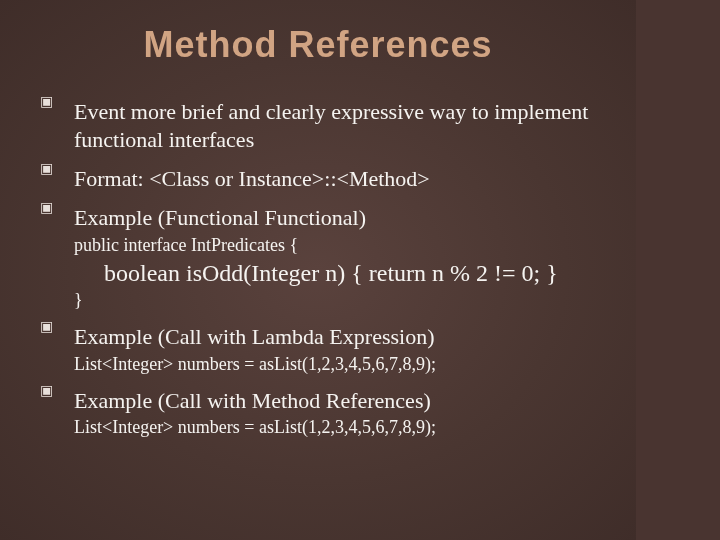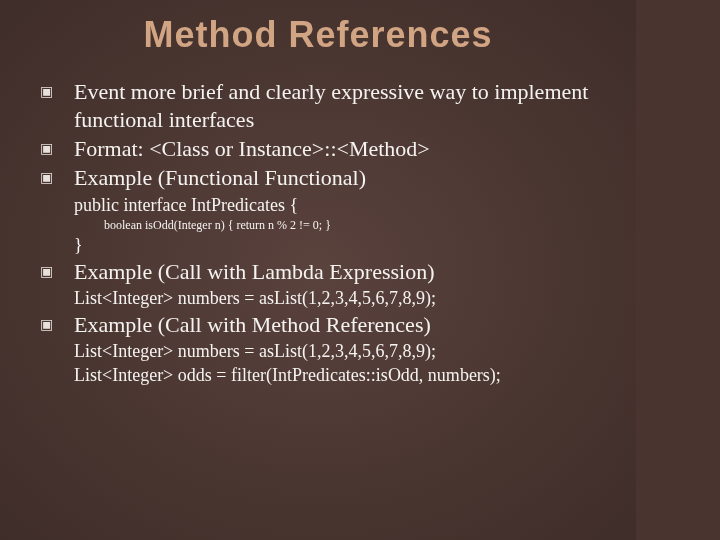--- a/index.html
+++ b/index.html
@@ -8,21 +8,21 @@
     width: 720px;
     height: 540px;
     overflow: hidden;
     background: #493430;
     font-family: "Times New Roman", Times, serif;
   }
   .slide {
     box-sizing: border-box;
     width: 636px;
     height: 540px;
-    padding: 8px 40px 0 40px;
+    padding: 18px 40px 0 40px;
     background: radial-gradient(ellipse at center, #5a423d 0%, #4a3631 55%, #3f2d29 100%);
     color: #f5f3f0;
   }
   .title {
     font-family: "Segoe UI", "Trebuchet MS", Arial, sans-serif;
     font-size: 36px;
     font-weight: 700;
     color: #d1a483;
     text-align: center;
     margin: 6px 0 22px 0;
@@ -38,23 +38,23 @@
     align-items: flex-start;
     margin: 0 0 2px 0;
   }
   .bullet .mark {
     flex: 0 0 34px;
     text-align: left;
     font-size: 14px;
     line-height: 28px;
     color: #e8e0db;
   }
-  .bullet .txt { flex: 1; }
+  .bullet .txt { flex: 1; margin-top: 10px; }
   .indent1 { padding-left: 34px; font-size: 18px; }
-  .indent2 { padding-left: 64px; font-size: 12px; }
+  .indent2 { padding-left: 64px; font-size: 24px; }
 </style>
 </head>
 <body>
 
 <div class="slide">
   <div class="title">Method References</div>
 
   <div class="body">
 
     <div class="bullet">
@@ -79,16 +79,15 @@
       <span class="mark">▣</span>
       <span class="txt">Example (Call with Lambda Expression)</span>
     </div>
     <div class="indent1">List&lt;Integer&gt; numbers = asList(1,2,3,4,5,6,7,8,9);</div>
 
     <div class="bullet">
       <span class="mark">▣</span>
       <span class="txt">Example (Call with Method References)</span>
     </div>
     <div class="indent1">List&lt;Integer&gt; numbers = asList(1,2,3,4,5,6,7,8,9);</div>
-    <div class="indent1">List&lt;Integer&gt; odds = filter(IntPredicates::isOdd,  numbers);</div>
 
   </div>
 </div>
 
 </body></html>

